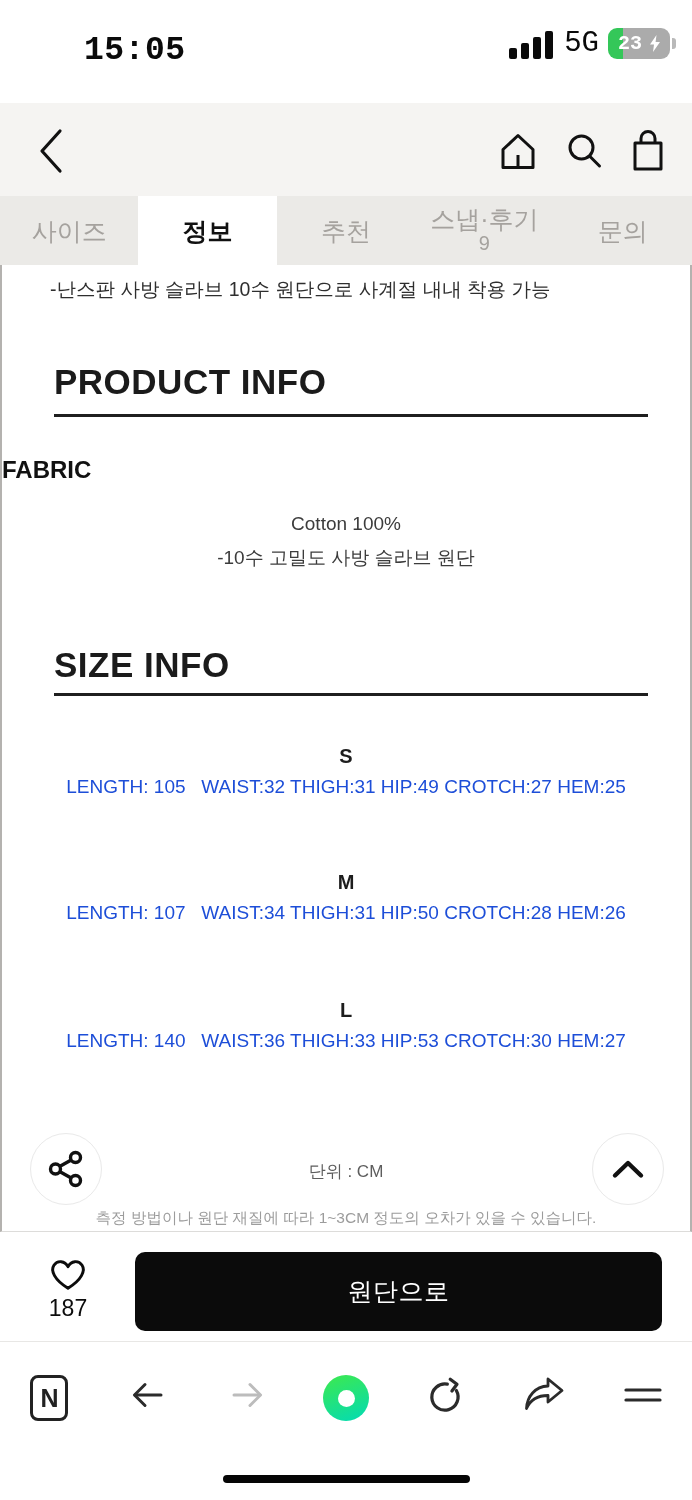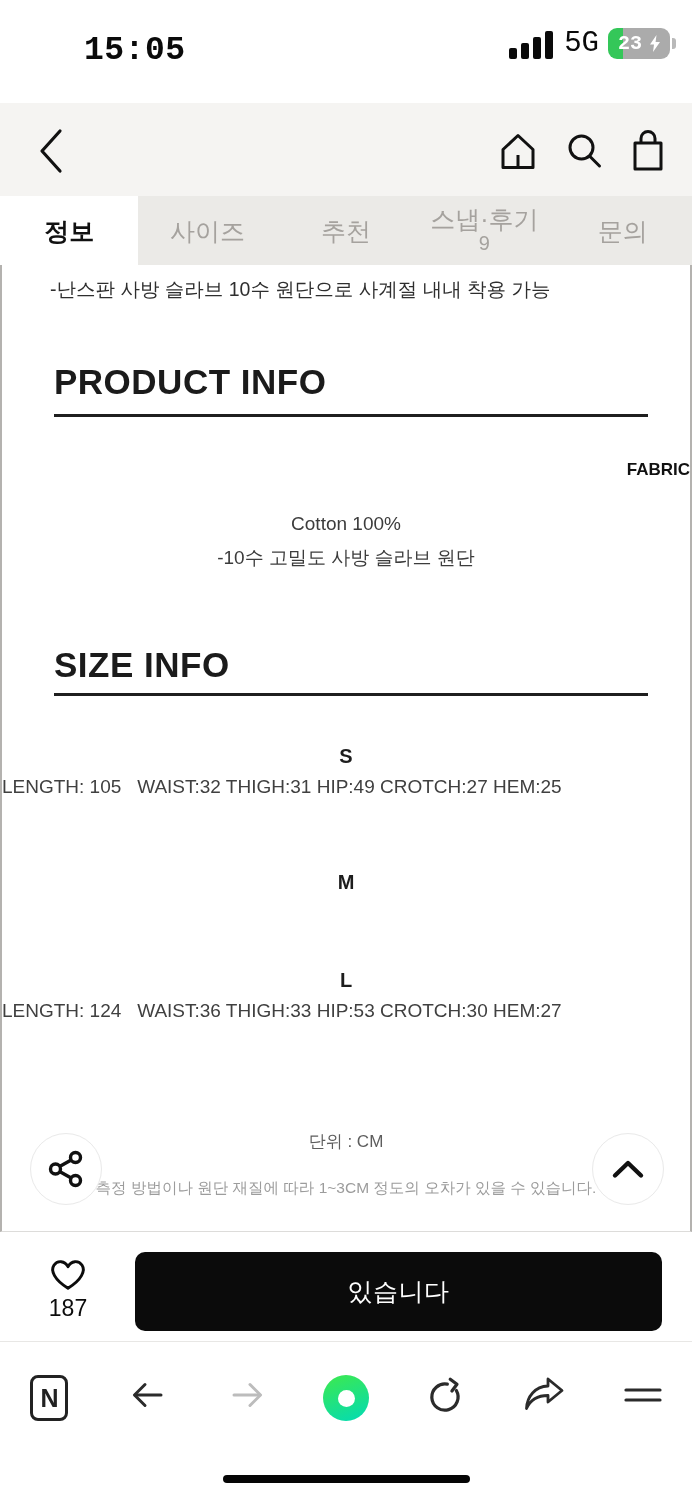--- a/index.html
+++ b/index.html
@@ -31,24 +31,24 @@
   .tab-badge{font-size:20px;line-height:23px;color:#a5a29e;}
 
   
   .content{position:relative;height:967px;background:#fff;box-sizing:border-box;
            border-left:2px solid #b4b2af;border-right:2px solid #b4b2af;border-bottom:1px solid #dddcda;}
   .intro{margin:0;padding:13px 20px 0 48px;font-size:19.5px;line-height:22px;color:#2e2e2e;}
   .sec-title{margin:63px 40px 0 52px;font-size:35px;line-height:38px;font-weight:700;color:#1b1b1b;letter-spacing:.5px;}
   .sec-title.size{margin-top:71px;}
   .rule{height:0;border:0;border-top:3px solid #1f1f1f;margin:13px 42px 0 52px;}
   .rule.size{margin-top:9px;}
-  .fabric-label{margin-top:42px;text-align:right;font-size:17px;line-height:22px;font-weight:700;color:#111;}
+  .fabric-label{margin-top:42px;text-align:left;font-size:24px;line-height:22px;font-weight:700;color:#111;}
   .fabric-lines{margin-top:26px;text-align:center;font-size:19px;line-height:34px;color:#3c3c3c;}
   .size-block .size-name{text-align:center;font-size:20px;line-height:24px;font-weight:700;color:#1d1d1d;}
-  .size-block .size-specs{margin-top:8px;text-align:left;font-size:19px;line-height:22px;color:#404040;white-space:pre-wrap;}
+  .size-block .size-specs{margin-top:8px;text-align:center;font-size:19px;line-height:22px;color:#1d4ed8;white-space:pre-wrap;}
   .size-block.first{margin-top:48px;}
   .size-block.mid{margin-top:72px;}
   .size-block.last{margin-top:74px;}
   .unit-note{margin-top:110px;text-align:center;font-size:17px;line-height:20px;color:#5d5d5d;}
   .tolerance-note{margin-top:26px;text-align:center;font-size:15.5px;line-height:19px;color:#9c9c9c;}
   .fab{position:absolute;width:70px;height:70px;border-radius:50%;background:#fff;
        border:1.5px solid #e9e9e9;display:flex;align-items:center;justify-content:center;top:868px;}
   .fab.share{left:28px;}
   .fab.top{right:26px;}
 
@@ -128,25 +128,25 @@
       <span class="nav-icon-btn">
         <svg width="40" height="44" viewBox="0 0 40 44" fill="none" stroke="#111" stroke-width="3" stroke-linejoin="round">
             <path d="M13 14 V9.5 a7 7 0 0 1 14 0 V14"></path>
             <rect x="7" y="14" width="26" height="26"></rect>
           </svg>
       </span>
     </div>
   </div>
 
   <div class="tab-bar">
+    <div class="tab">
+      <span>사이즈</span>
+    </div>
     <div class="tab active">
       <span>정보</span>
-    </div>
-    <div class="tab">
-      <span>사이즈</span>
     </div>
     <div class="tab">
       <span>추천</span>
     </div>
     <div class="tab">
       <span>스냅·후기</span>
       <span class="tab-badge">9</span>
     </div>
     <div class="tab">
       <span>문의</span>
@@ -167,24 +167,25 @@
 
     <div class="sec-title size">SIZE INFO</div>
     <hr class="rule size">
 
     <div class="size-block first">
       <div class="size-name">S</div>
       <div class="size-specs">LENGTH: 105   WAIST:32 THIGH:31 HIP:49 CROTCH:27 HEM:25</div>
     </div>
     <div class="size-block mid">
       <div class="size-name">M</div>
+      <div class="size-specs">LENGTH: 107   WAIST:34 THIGH:31 HIP:50 CROTCH:28 HEM:26</div>
     </div>
     <div class="size-block last">
       <div class="size-name">L</div>
-      <div class="size-specs">LENGTH: 124   WAIST:36 THIGH:33 HIP:53 CROTCH:30 HEM:27</div>
+      <div class="size-specs">LENGTH: 140   WAIST:36 THIGH:33 HIP:53 CROTCH:30 HEM:27</div>
     </div>
 
     <div class="unit-note">단위 : CM</div>
     <div class="tolerance-note">측정 방법이나 원단 재질에 따라 1~3CM 정도의 오차가 있을 수 있습니다.</div>
 
     <div class="fab share">
       <svg width="38" height="38" viewBox="0 0 38 38" fill="none" stroke="#111" stroke-width="3.4">
           <circle cx="8.5" cy="19" r="5"></circle>
           <circle cx="28.5" cy="7.5" r="5"></circle>
           <circle cx="28.5" cy="30.5" r="5"></circle>
@@ -200,21 +201,21 @@
   </div>
 
   <div class="purchase-bar">
     <div class="like">
       <svg width="42" height="38" viewBox="0 0 40 36" fill="none" stroke="#0c0c0c" stroke-width="2.8" stroke-linejoin="round" style="margin:0 auto;">
           <path d="M20 32.5 C7 24.5 3.2 15.8 6.6 10.6 C9.9 5.6 17 6.1 20 12 C23 6.1 30.1 5.6 33.4 10.6 C36.8 15.8 33 24.5 20 32.5 Z"></path>
         </svg>
       <div class="like-count">187</div>
     </div>
     <button class="buy-button">
-      <span>있습니다</span>
+      <span>원단으로</span>
     </button>
   </div>
 
   <div class="divider"></div>
 
   <div class="toolbar">
     <div class="tb-cell">
       <span class="n-logo">N</span>
     </div>
     <div class="tb-cell">

